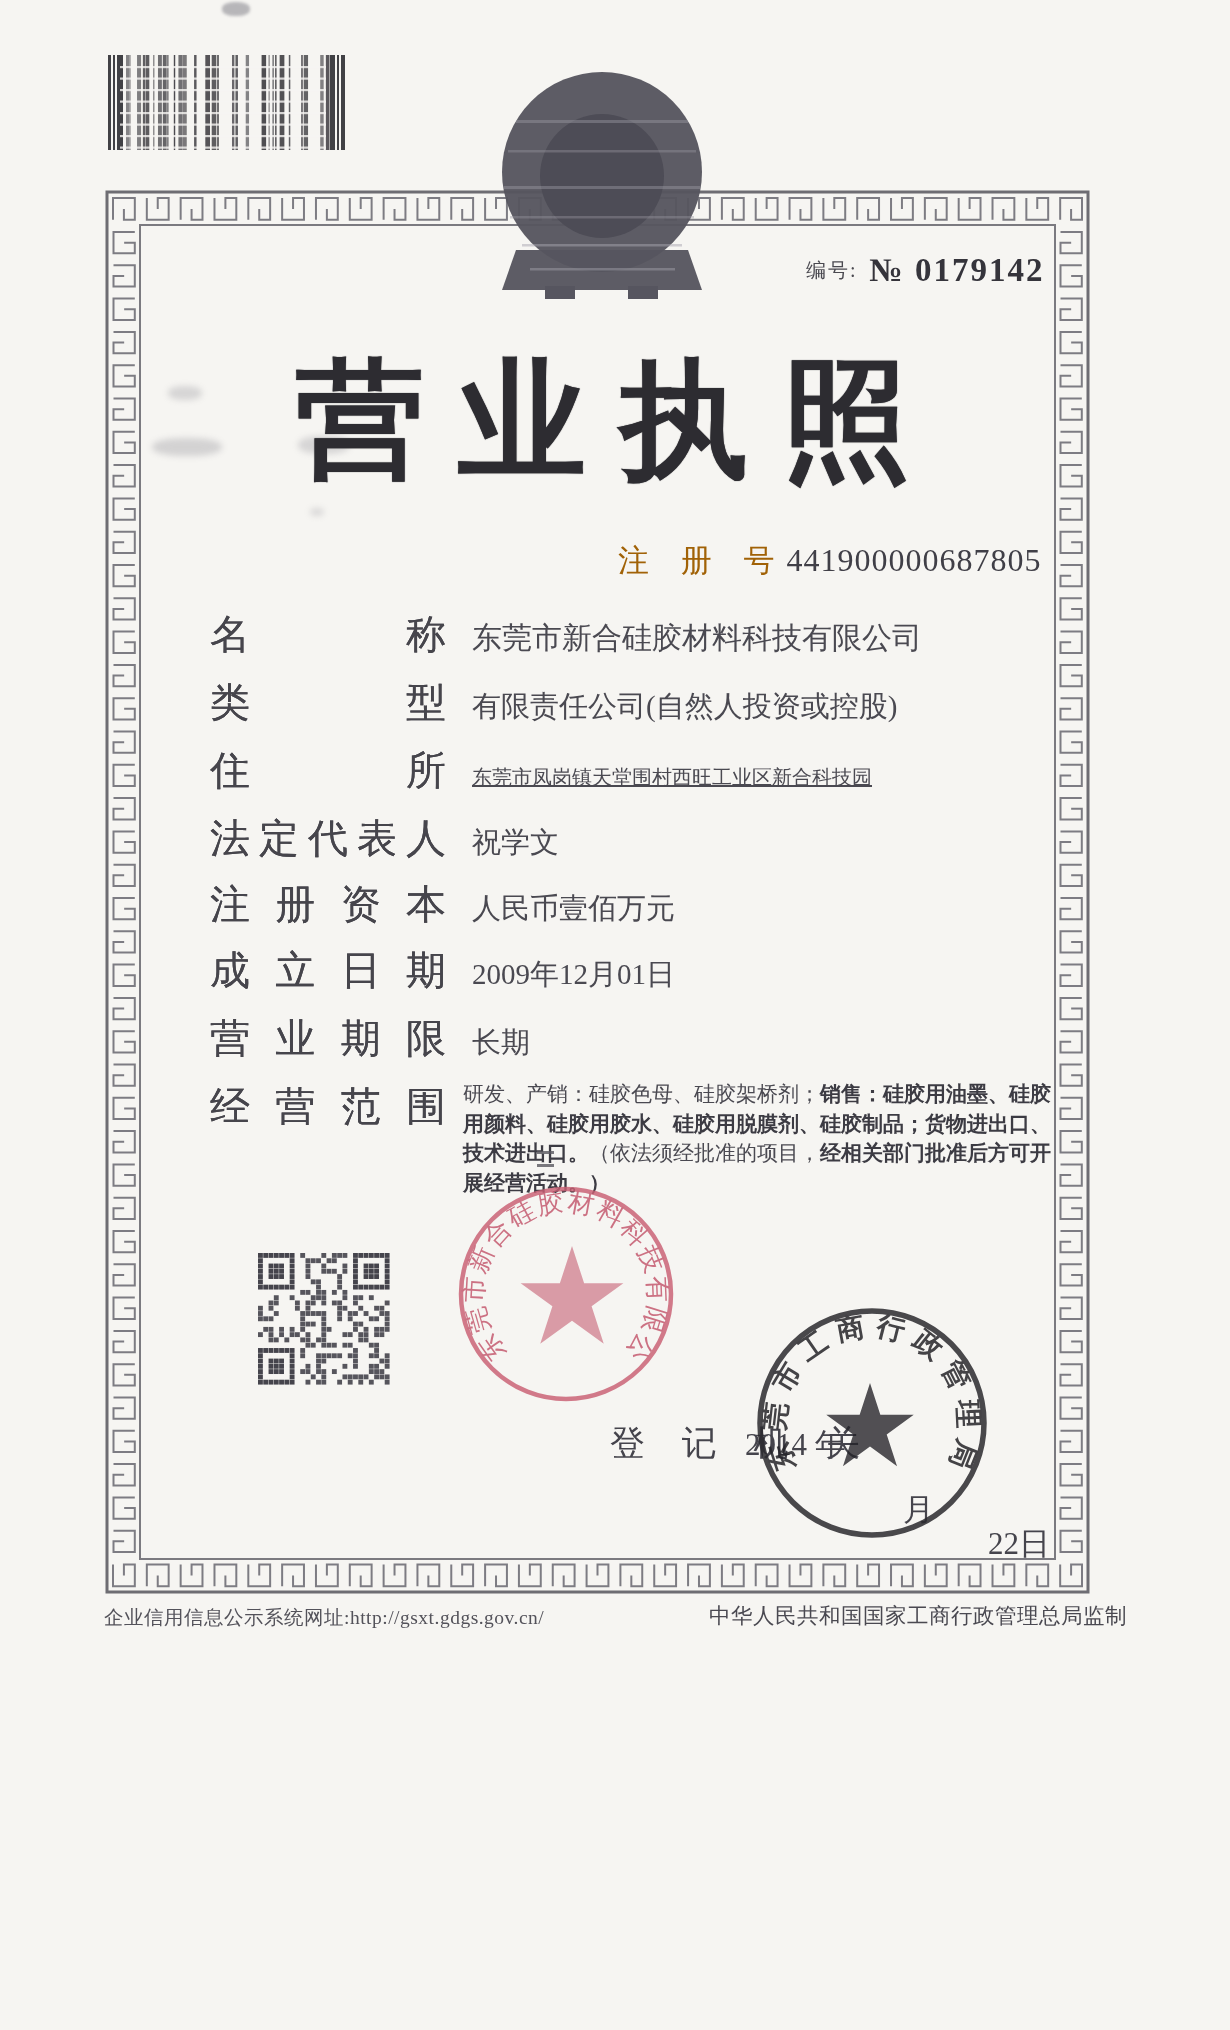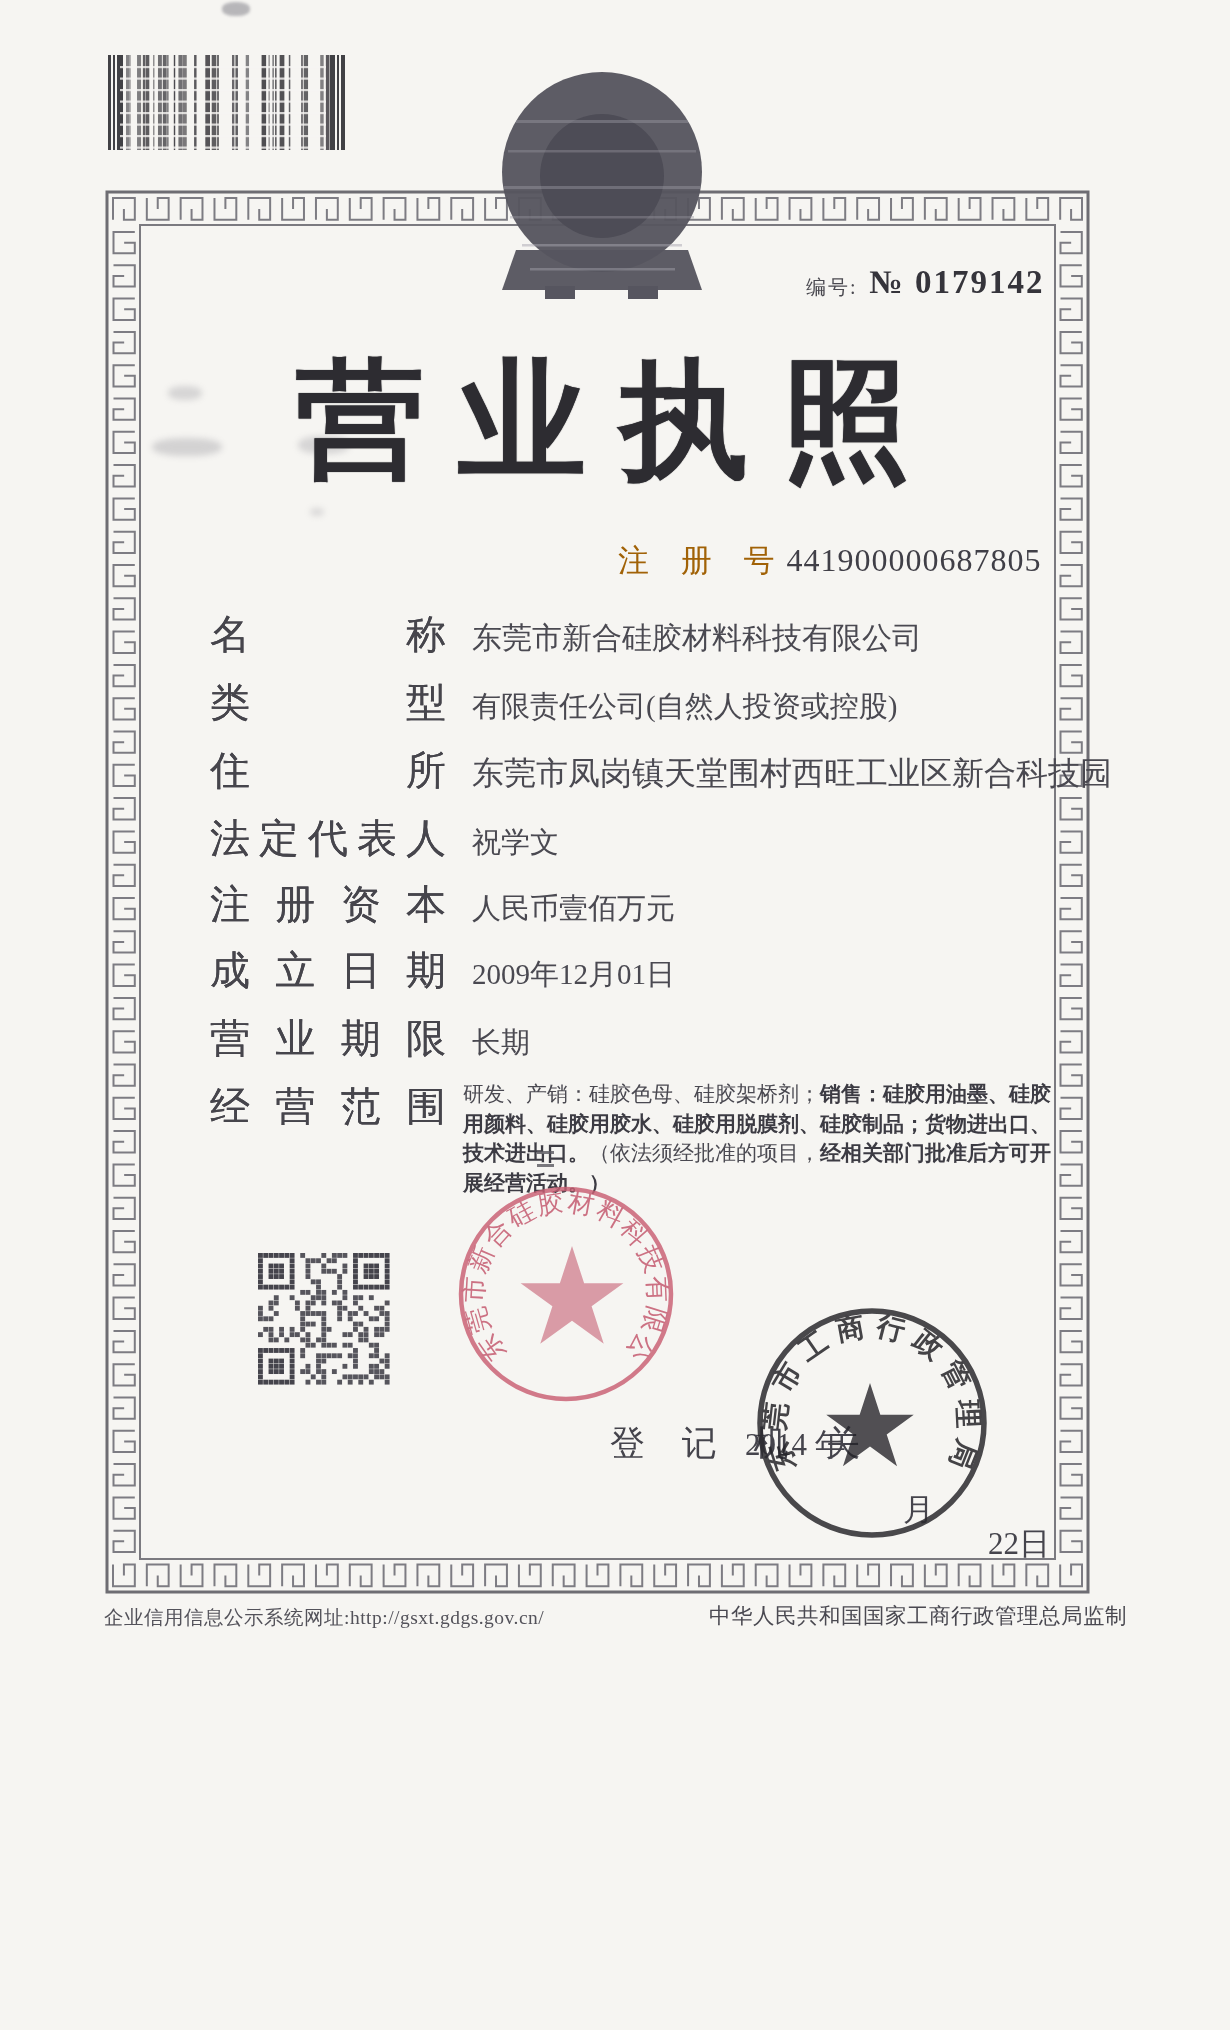--- a/index.html
+++ b/index.html
@@ -5,38 +5,38 @@
   html,body{margin:0;padding:0;}
   body{width:1230px;height:2030px;position:relative;background:#f6f5f2;
        font-family:"Liberation Serif","DejaVu Serif",serif;color:#3f3e45;overflow:hidden;}
   .abs{position:absolute;}
   
   #frame-layer{position:absolute;left:0;top:0;z-index:1;}
   #qr-layer{position:absolute;left:258px;top:1253px;z-index:3;}
   .textlayer{z-index:4;}
   .stamp{position:absolute;z-index:6;filter:blur(.4px);}
   
-  #serial{left:806px;top:264px;display:flex;align-items:flex-end;}
+  #serial{left:806px;top:252px;display:flex;align-items:center;}
   #serial .lbl{font-size:20px;color:#4a4950;letter-spacing:2px;}
   #serial .num{font-size:33px;font-weight:700;color:#35343b;margin-left:12px;letter-spacing:2px;}
   
   #title{left:296px;top:348px;width:614px;height:146px;font-size:128px;font-weight:700;
          color:#2d2c31;display:flex;justify-content:space-between;line-height:146px;
          text-shadow:0 0 1px #2d2c31;}
   
   #regline{left:618px;top:540px;display:flex;align-items:baseline;}
   #regline .lbl{font-size:31px;letter-spacing:12px;color:#a16207;}
   #regline .val{font-size:32px;letter-spacing:1px;color:#403f47;}
   
   .frow{position:absolute;left:210px;display:flex;align-items:baseline;z-index:4;}
   .flabel{width:236px;font-size:40px;color:#46454c;display:flex;justify-content:space-between;
           line-height:46px;text-shadow:0 0 .5px #46454c;flex:none;}
   .fvalue{margin-left:26px;font-size:29px;color:#4a4951;white-space:nowrap;}
   .fvalue.big{font-size:30px;}
-  .fvalue.long{font-size:32px;}
+  .fvalue.long{font-size:20px;text-decoration:underline;}
   
   #scope-text{left:455px;top:1080px;width:588px;font-size:21px;line-height:29.5px;
               text-align:justify;color:#4a4951;z-index:4;margin-left:8px;}
   #scope-text .b{font-weight:700;color:#3c3b43;}
   #scope-end-mark{left:537px;top:1151px;width:17px;height:10px;border-top:3px solid #5b5a61;
                   border-bottom:3px solid #5b5a61;opacity:.8;z-index:4;}
   
   #registrar{left:610px;top:1420px;font-size:35px;letter-spacing:14px;color:#45444c;z-index:4;}
   .datefrag{position:absolute;font-size:31px;color:#45444c;z-index:4;white-space:nowrap;}
   #date-year{left:745px;top:1424px;}

